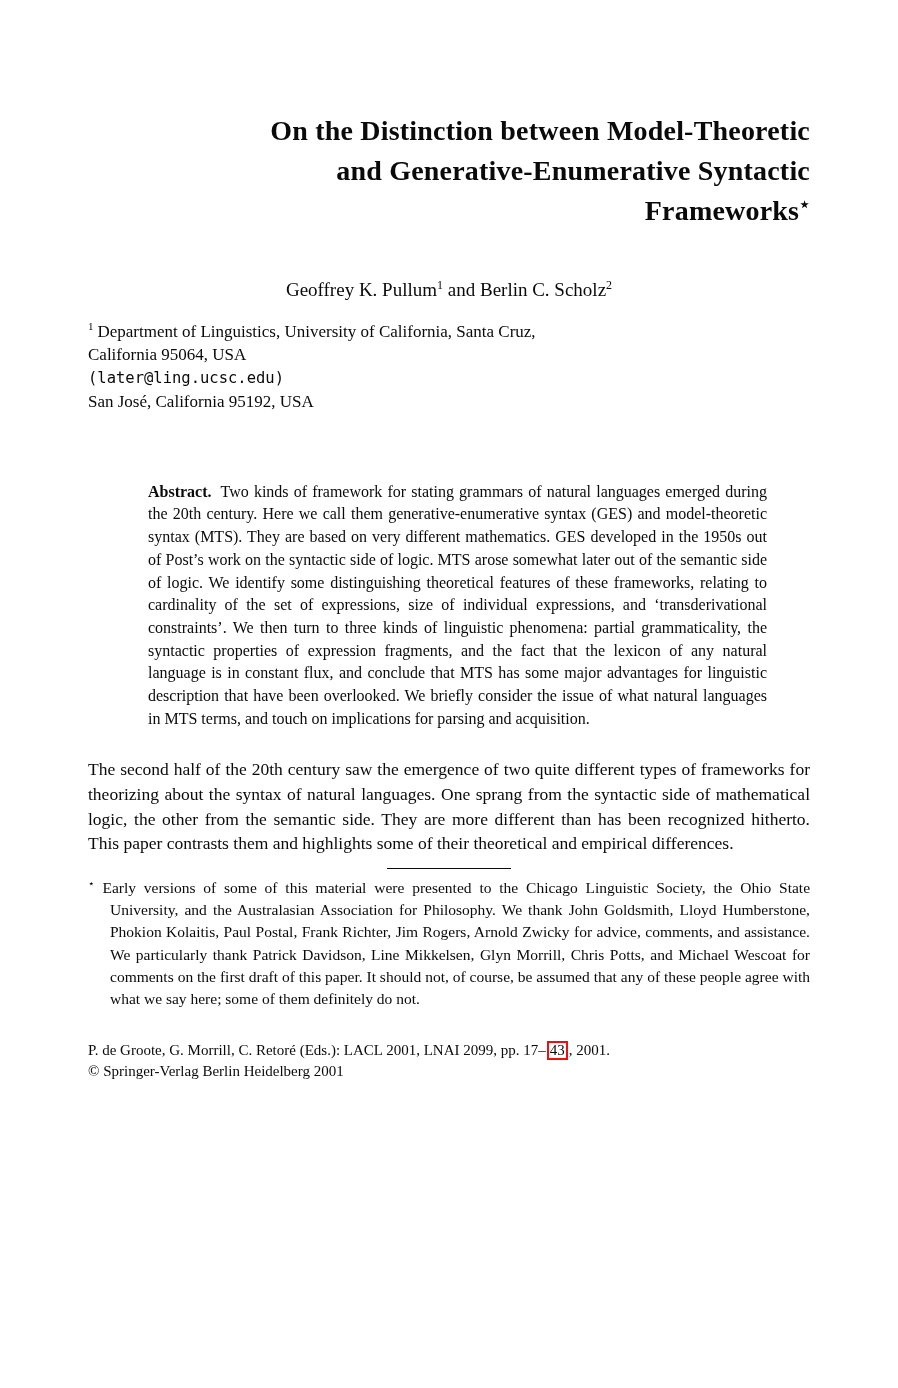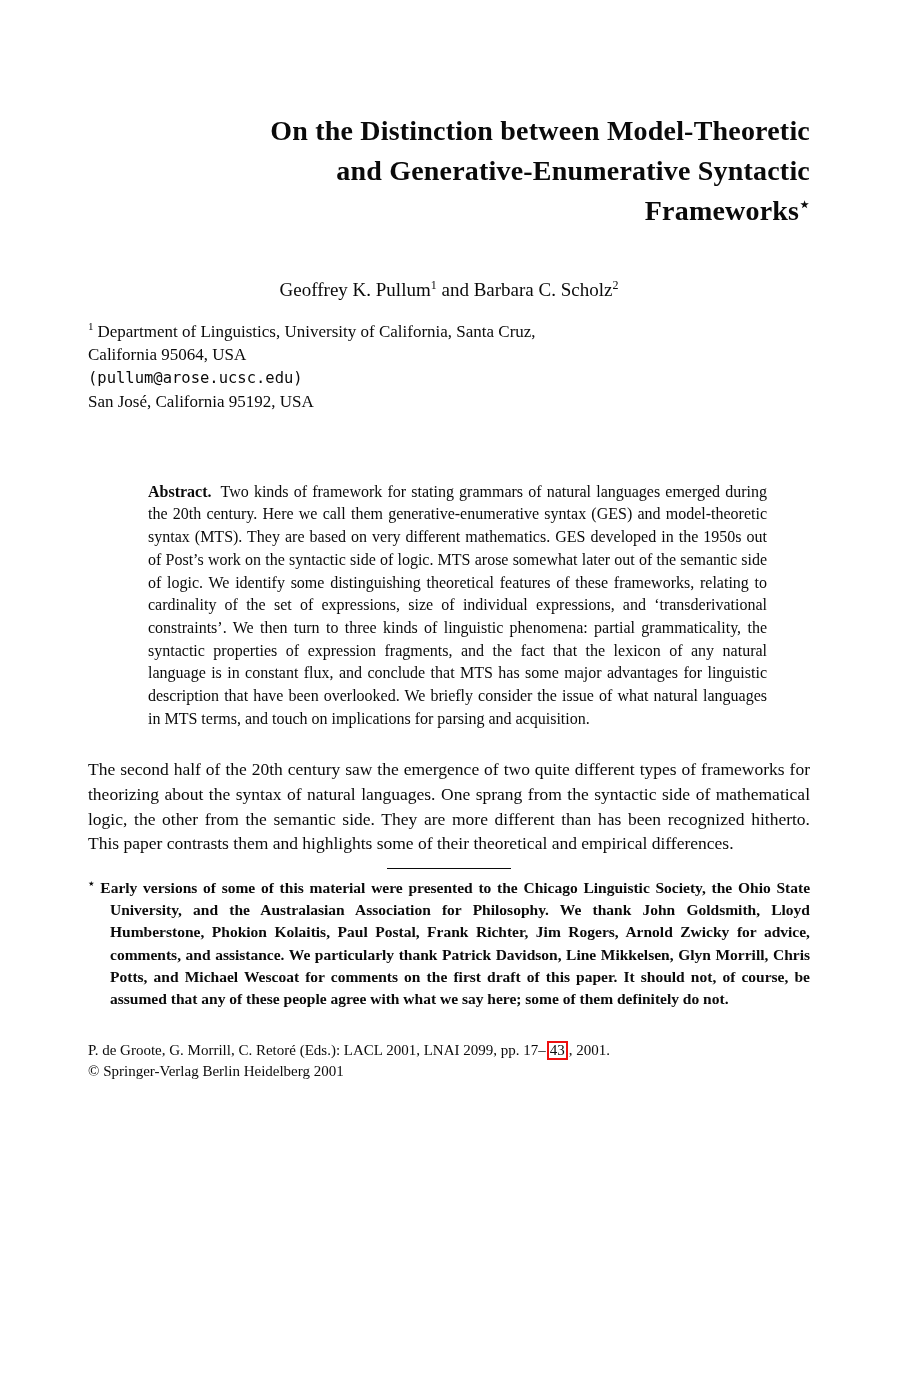--- a/index.html
+++ b/index.html
@@ -72,21 +72,20 @@
     height: 0;
   }
   .footnote {
     margin: 8px 0 0 0;
     padding-left: 22px;
     text-indent: -22px;
     font-size: 15.5px;
     line-height: 22.3px;
     text-align: justify;
     hyphens: auto;
-    font-weight: bold;
     -webkit-hyphens: auto;
   }
   .footnote sup { font-size: 10.5px; }
   .footer {
     margin-top: 29px;
     font-size: 15px;
     line-height: 21px;
   }
   .pagelink {
     display: inline-block;
@@ -96,26 +95,26 @@
     line-height: 15px;
   }
 </style>
 </head>
 <body>
 
 <div class="page">
 
   <h1 class="title"><span>On the Distinction between Model-Theoretic</span><br><span>and Generative-Enumerative Syntactic</span><br><span>Frameworks</span><sup>⋆</sup></h1>
 
-  <div class="authors"><span>Geoffrey K. Pullum</span><sup>1</sup><span> and </span><span>Barbara C. Scholz</span><sup>2</sup></div>
+  <div class="authors"><span>Geoffrey K. Pullum</span><sup>1</sup><span> and </span><span>Berlin C. Scholz</span><sup>2</sup></div>
 
   <div class="affiliations">
     <div><sup>1</sup><span>Department of Linguistics, University of California, Santa Cruz,</span></div>
     <div>California 95064, USA</div>
-    <div><span class="email">(pullum@arose.ucsc.edu)</span></div>
+    <div><span class="email">(later@ling.ucsc.edu)</span></div>
     <div>San José, California 95192, USA</div>
   </div>
 
   <p class="abstract"><span class="abstract-label">Abstract.</span><span>Two kinds of framework for stating grammars of natural languages emerged during the 20th century. Here we call them generative-enumerative syntax (GES) and model-theoretic syntax (MTS). They are based on very different mathematics. GES developed in the 1950s out of Post’s work on the syntactic side of logic. MTS arose somewhat later out of the semantic side of logic. We identify some distinguishing theoretical features of these frameworks, relating to cardinality of the set of expressions, size of individual expressions, and ‘transderivational constraints’. We then turn to three kinds of linguistic phenomena: partial grammaticality, the syntactic properties of expression fragments, and the fact that the lexicon of any natural language is in constant flux, and conclude that MTS has some major advantages for linguistic description that have been overlooked. We briefly consider the issue of what natural languages in MTS terms, and touch on implications for parsing and acquisition.</span></p>
 
 
   <p class="body-par">The second half of the 20th century saw the emergence of two quite different types of frameworks for theorizing about the syntax of natural languages. One sprang from the syntactic side of mathematical logic, the other from the semantic side. They are more different than has been recognized hitherto. This paper contrasts them and highlights some of their theoretical and empirical differences.</p>
 
   <hr class="footnote-rule">
 

